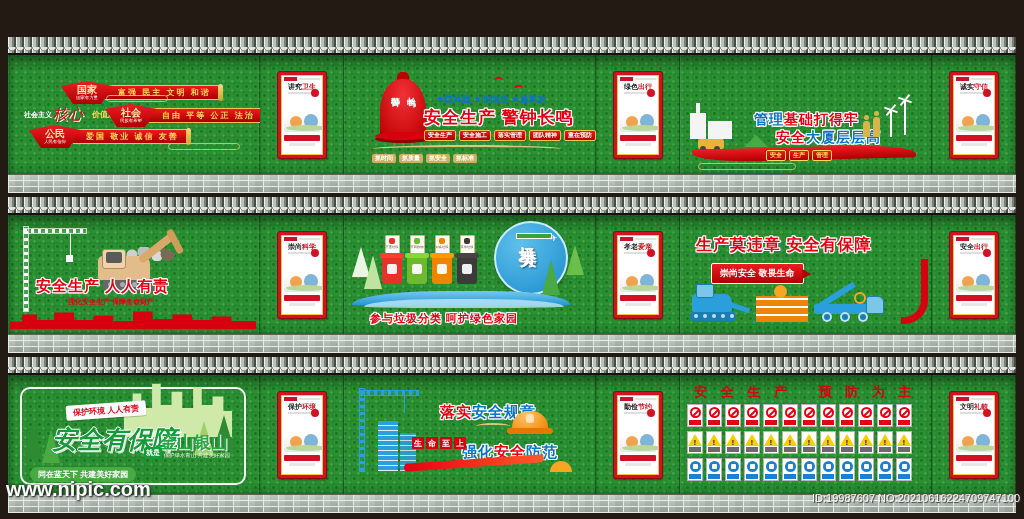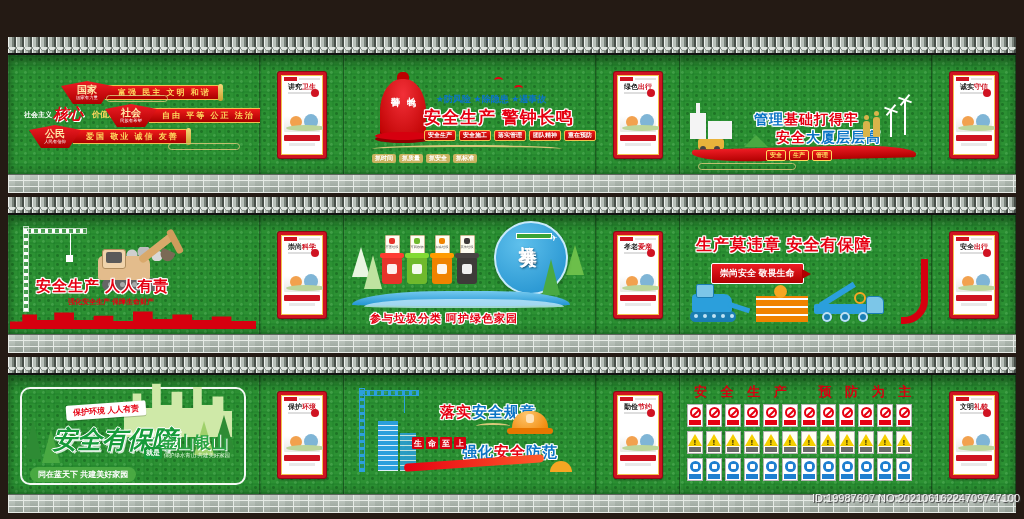--- a/index.html
+++ b/index.html
@@ -34,21 +34,21 @@
   .panel{position:relative;height:100%;}
   .mural{width:252px;overflow:hidden;box-shadow:inset -1px 0 0 rgba(0,0,0,.35), inset 1px 0 0 rgba(255,255,255,.06);}
   .posterpanel{width:84px;display:flex;align-items:center;justify-content:center;
     box-shadow:inset -1px 0 0 rgba(0,0,0,.35), inset 1px 0 0 rgba(0,0,0,.15);}
   .abs{position:absolute;}
   .otl{text-shadow:-1px 0 #fff,1px 0 #fff,0 -1px #fff,0 1px #fff,1px 1px #fff,-1px -1px #fff,1px -1px #fff,-1px 1px #fff;}
   .tc-red{color:#e60012;}.tc-blue{color:#0b74c5;}
   
   .cv-side{display:flex;align-items:center;gap:1px;white-space:nowrap;}
   .cv-w{color:#fff;font-size:7px;font-weight:bold;}
-  .cv-a{color:#e60012;font-size:15px;font-weight:bold;font-style:italic;text-shadow:1px 1px 0 #fff;}
+  .cv-a{color:#e60012;font-size:15px;font-weight:normal;font-style:italic;text-shadow:1px 1px 0 #fff;}
   .cv-g{color:#ffd85e;font-size:8px;font-weight:bold;margin-left:8px;}
   .cv-row{position:absolute;display:flex;align-items:center;}
   .fan{position:relative;width:54px;height:23px;flex:none;z-index:2;
     background:linear-gradient(#ee1c24,#ad0000);
     clip-path:polygon(24% 100%,2% 22%,50% 0,98% 22%,76% 100%);
     display:flex;flex-direction:column;align-items:center;justify-content:center;
     filter:drop-shadow(0 1px 0 #f2c14e);}
   .fan-t{font-size:10px;font-weight:bold;color:#ffe9a8;line-height:1;}
   .fan-s{font-size:6px;color:#fff;transform:scale(.72);line-height:1;white-space:nowrap;}
   .cvbanner{margin-left:-9px;height:13px;padding:0 9px 0 13px;
@@ -751,16 +751,17 @@
             </div>
             <div class="p-band"></div>
             <div class="p-foot"></div>
           </div>
       </div>
     </div>
     <div class="bricks"></div>
   </section>
 
   <div class="wm-left">
+    <span class="wm-url">www.nipic.com</span>
   </div>
   <div class="wm-right">ID:19987607 NO:20210616224709747100</div>
 
 </div>
 
 </body></html>

